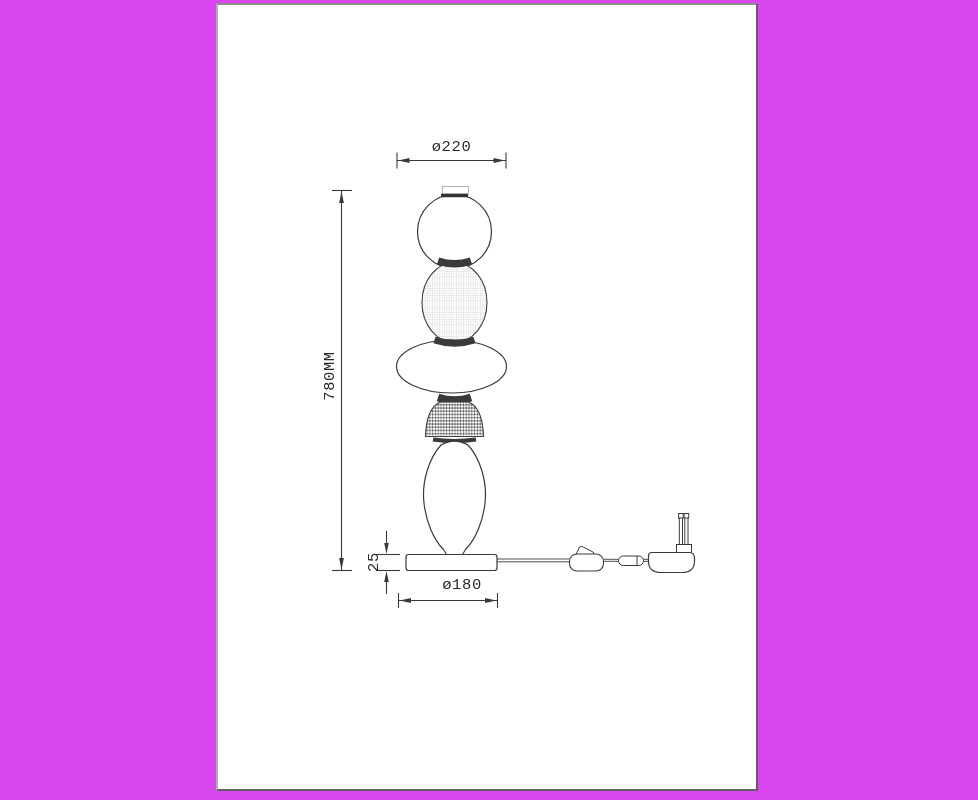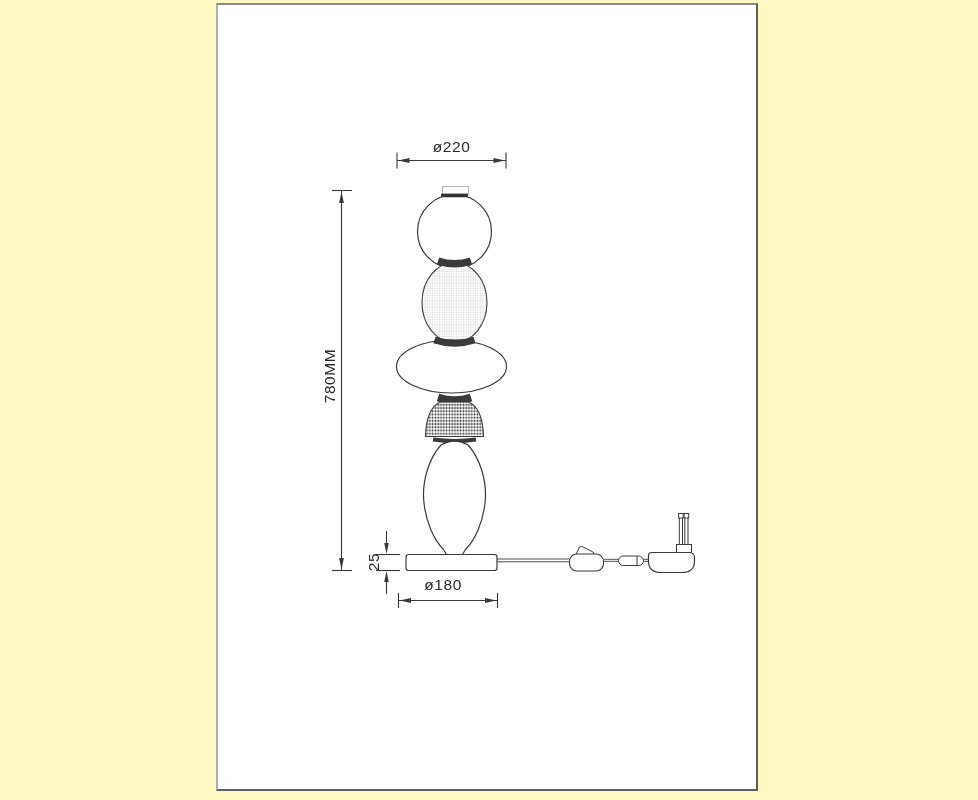--- a/index.html
+++ b/index.html
@@ -1,18 +1,18 @@
 <!DOCTYPE html>
 <html><head>
 <meta charset="utf-8">
 <style>
   html,body{margin:0;padding:0;background:#ffffff;}
   .canvas{
-    position:relative;width:978px;height:800px;background:#fef9c3;overflow:hidden;
-    font-family:Liberation Sans, sans-serif;
+    position:relative;width:978px;height:800px;background:#d946ef;overflow:hidden;
+    font-family:Liberation Mono, monospace;
   }
   .frame{
     position:absolute;left:216px;top:3px;width:542px;height:788px;
     background:#ffffff;box-sizing:border-box;
     border-top:2px solid #8b8b8b;
     border-left:2px solid #aeaeae;
     border-right:2px solid #5f5f5f;
     border-bottom:2px solid #5f5f5f;
   }
   svg.linework{position:absolute;left:0;top:0;}
@@ -133,15 +133,15 @@
                L661,572.5 Q648.5,572.5 648.5,561 L648.5,556 Q648.5,552.5 652,552.5 Z" stroke-width="1.2"></path>
     </g>
   </svg>
 
   <div class="dim-label" style="left:401px;top:139px;width:101px;">ø220</div>
 
   <div class="dim-label rot" style="left:330px;top:376px;">780MM</div>
 
   <div class="dim-label rot" style="left:374px;top:562px;">25</div>
 
-  <div class="dim-label" style="left:393px;top:577px;width:100px;">ø180</div>
+  <div class="dim-label" style="left:412px;top:577px;width:100px;">ø180</div>
 
 </div>
 
 </body></html>

